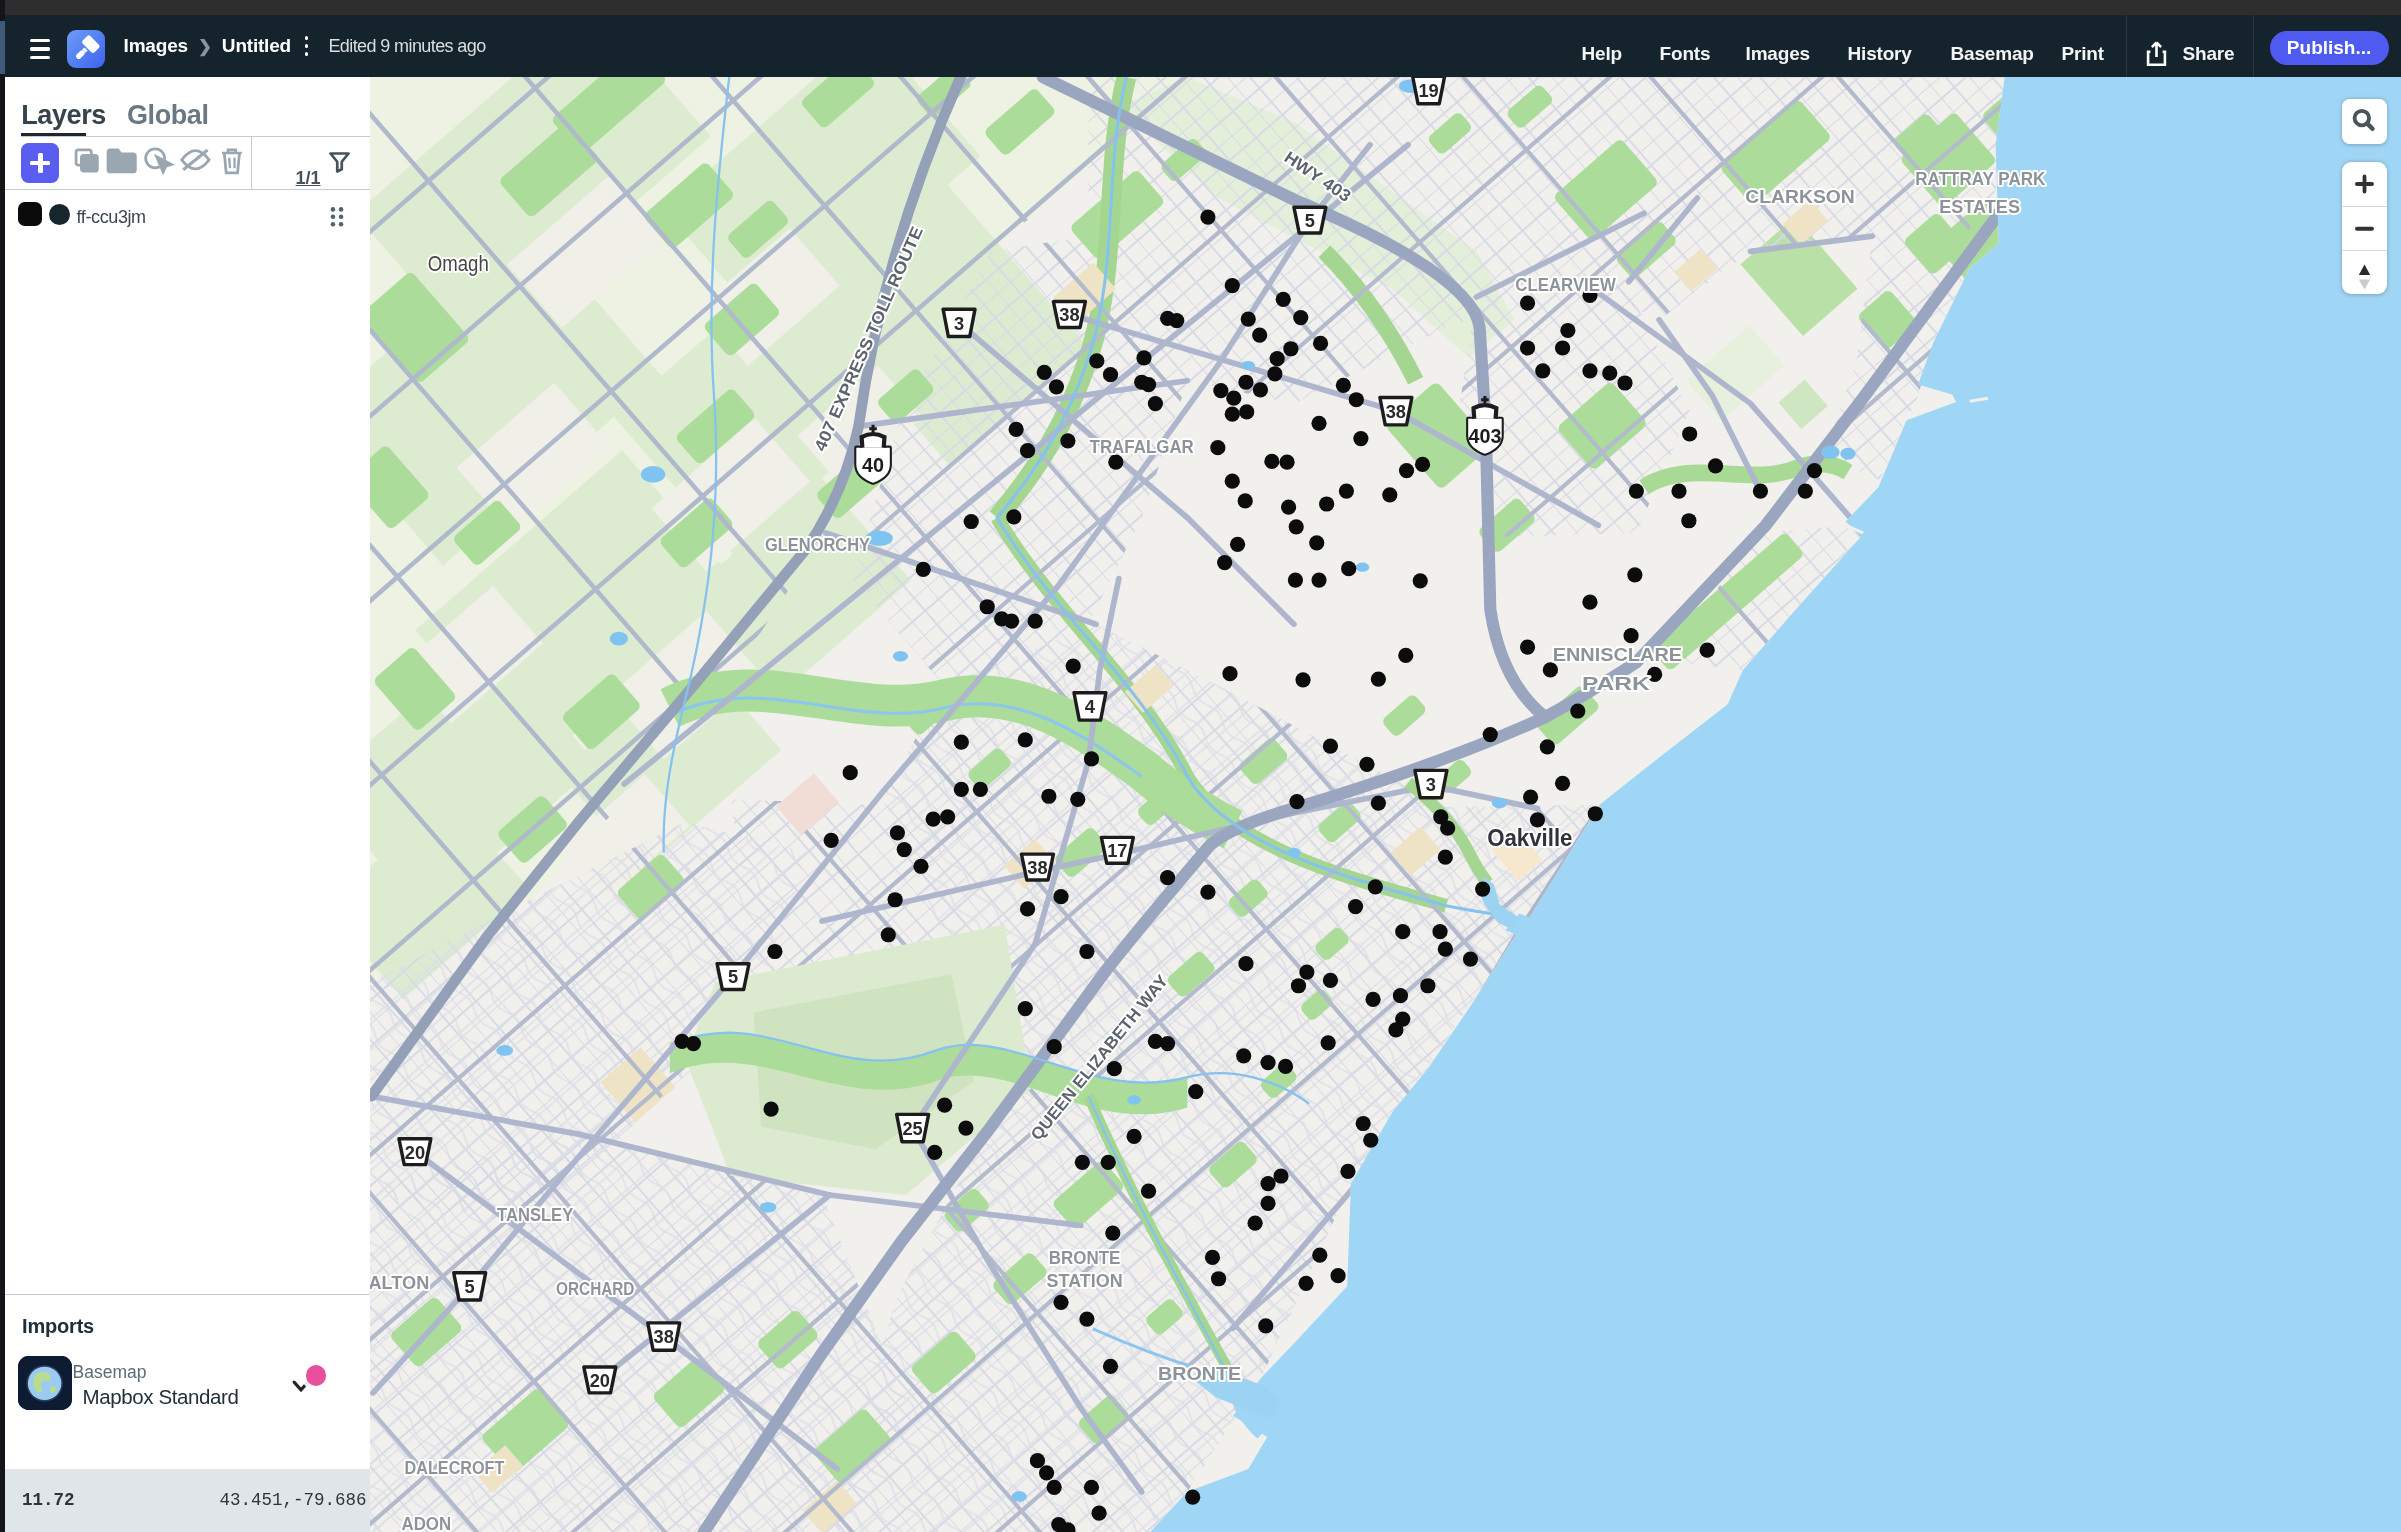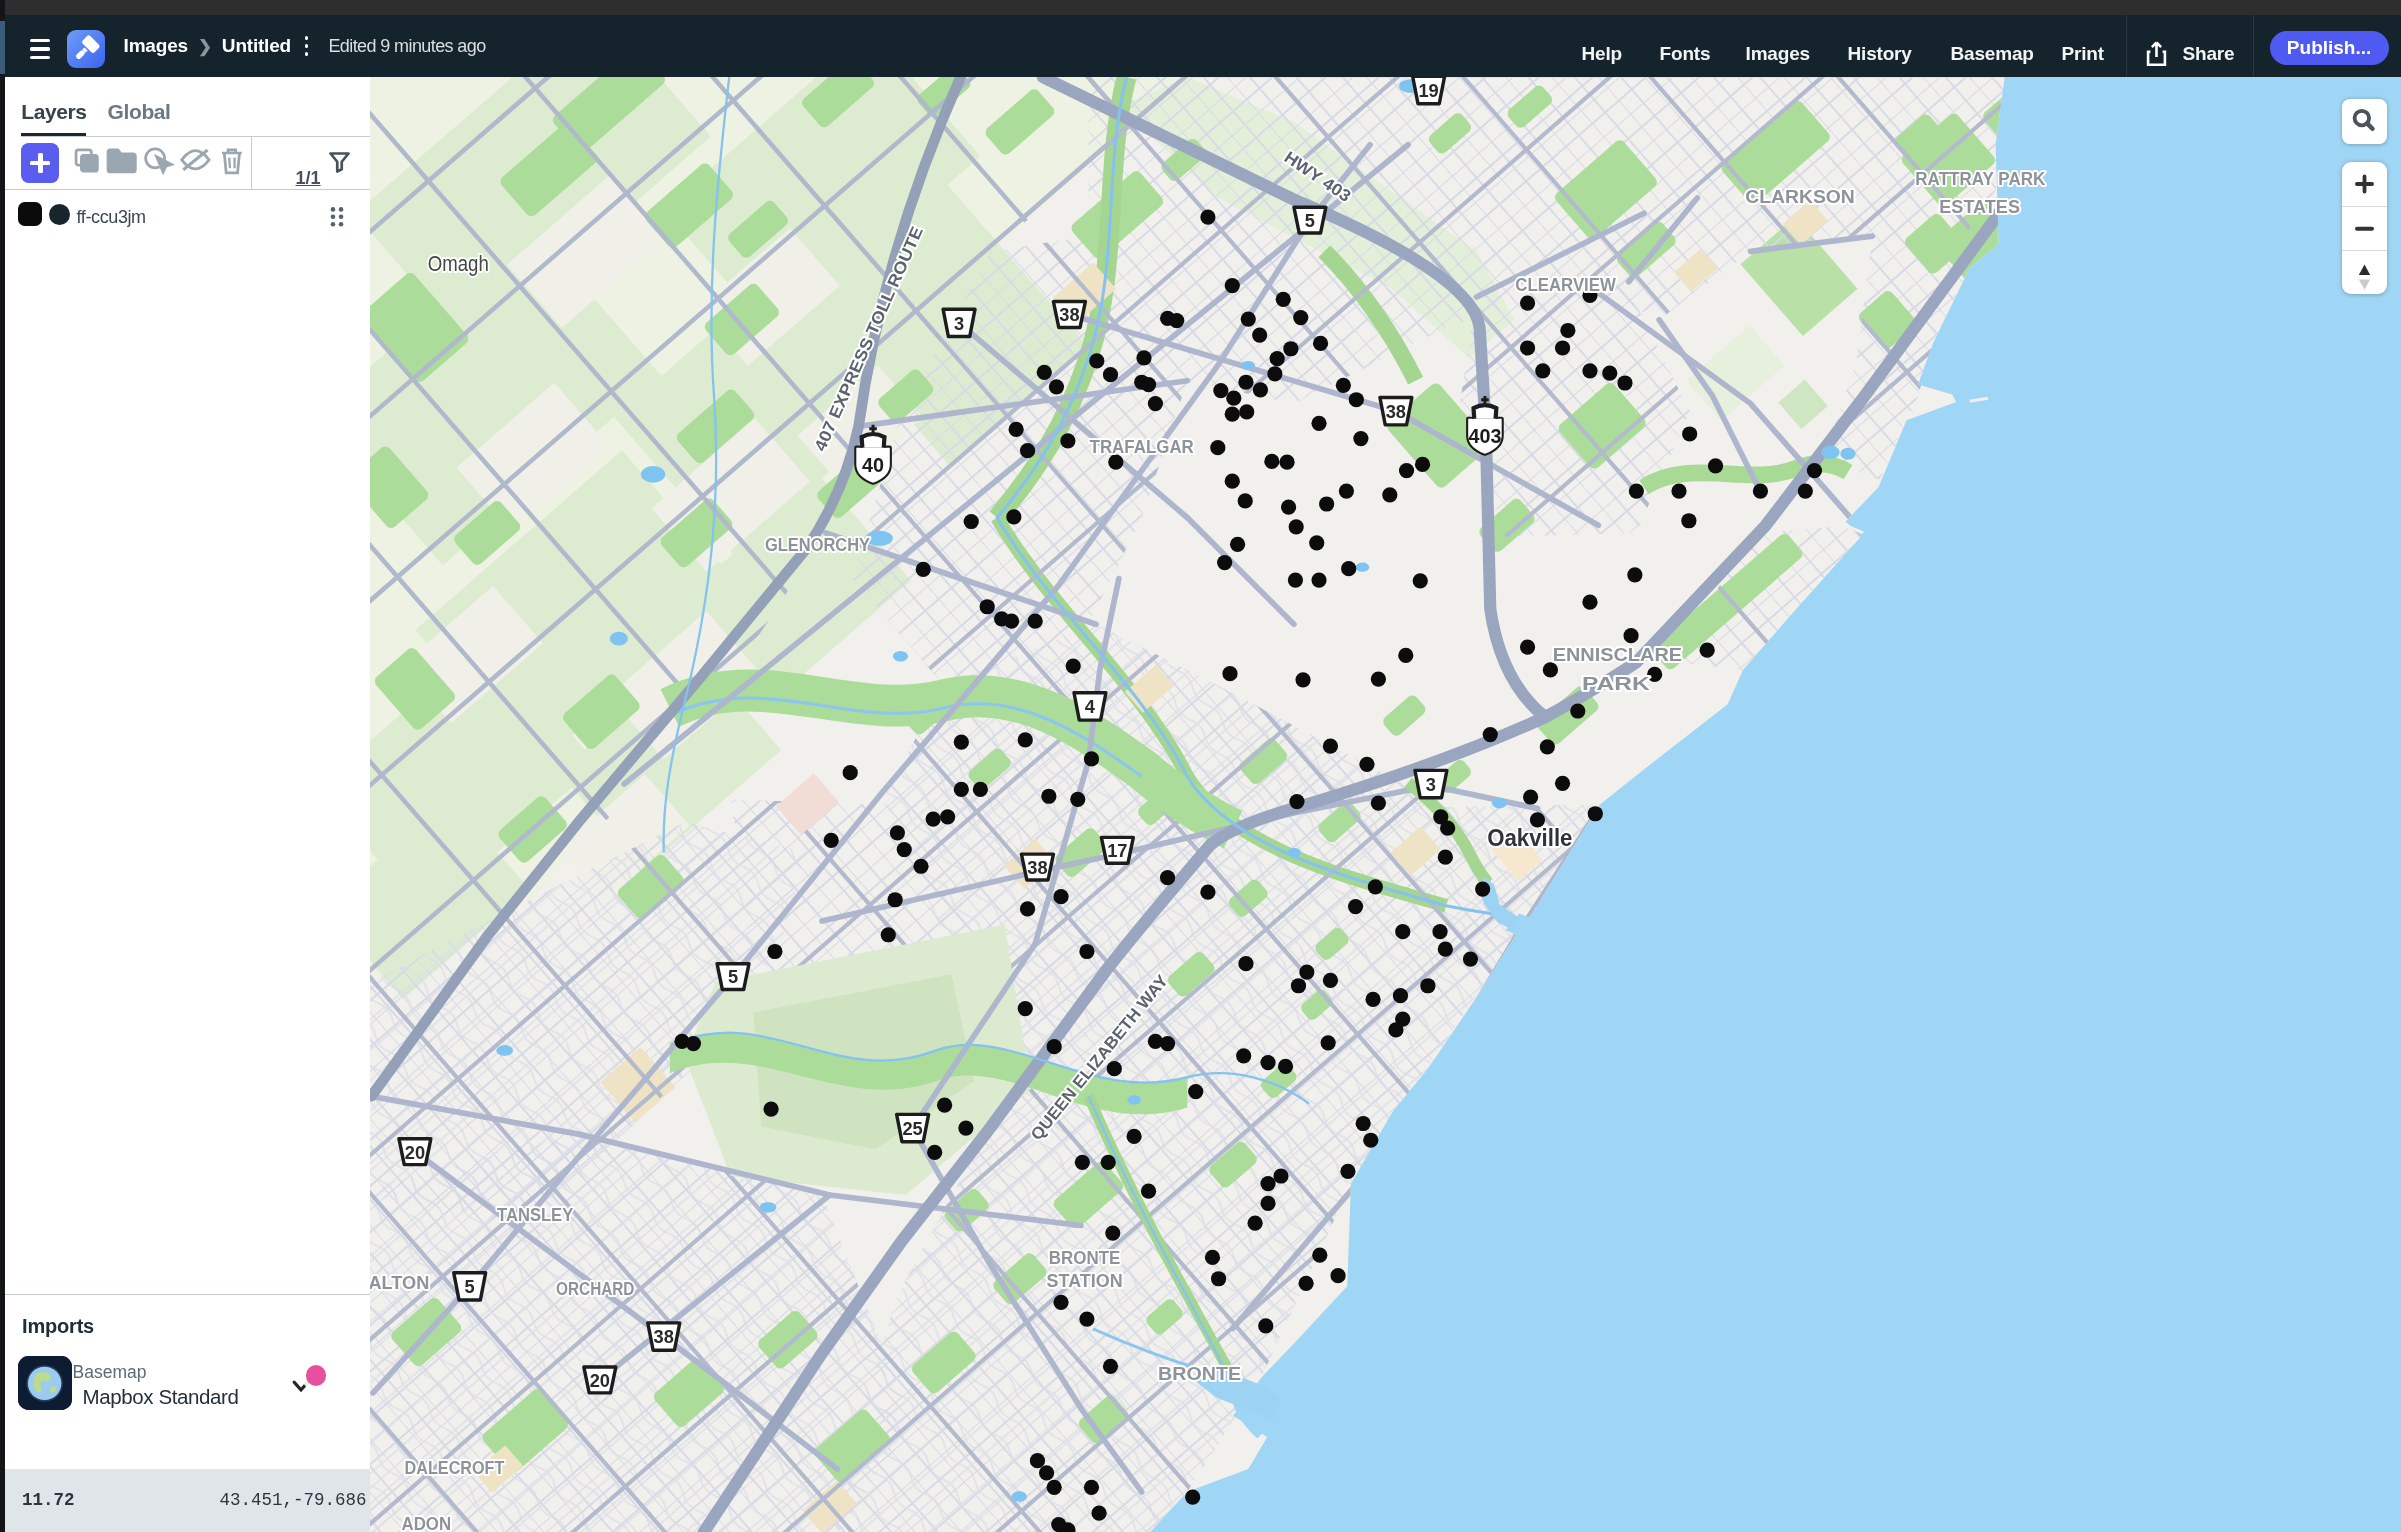--- a/index.html
+++ b/index.html
@@ -18,21 +18,21 @@
 #breadcrumb .s { font-weight:bold; font-size:19px; letter-spacing:-0.2px; color:#fff; }
 #breadcrumb .chev { color:#8a959c; font-size:16.7px; margin:0 10px; font-weight:bold; }
 #dots3 { margin-left:13.7px; display:flex; flex-direction:column; gap:4.6px; }
 #dots3 div { width:3.8px; height:3.8px; border-radius:50%; background:#fff; }
 #edited { margin-left:20px; font-size:18px; letter-spacing:-0.6px; font-weight:normal; color:#d9dee1; }
 #publish { position:absolute; left:2265px; top:16px; width:119px; height:34px; background:#4f5bf0; border-radius:18px;
   display:flex; align-items:center; justify-content:center; font-weight:bold; font-size:19px; color:#fff; }
 .navdiv { position:absolute; top:0; width:0.8px; height:62px; background:#2b3840; }
 
 #sidebar { position:absolute; left:4.6px; top:77px; width:365px; height:1456px; background:#ffffff; z-index:50; }
-#tabs { position:absolute; left:16.7px; top:23px; font-weight:bold; font-size:21px; letter-spacing:-0.4px; }
+#tabs { position:absolute; left:16.7px; top:23px; font-weight:bold; font-size:27px; letter-spacing:-0.4px; }
 #tabs .t1 { color:#36424c; margin-right:21px; }
 #tabs .t2 { color:#6a7884; }
 #tabline { position:absolute; left:16.7px; top:56px; width:65px; height:3px; background:#20262b; }
 #tabrule { position:absolute; left:16.7px; top:59px; width:349px; height:0.8px; background:#c3ccd2; }
 #toolbar { position:absolute; left:0; top:59px; width:100%; height:53px; }
 #plusbtn { position:absolute; left:16.7px; top:6.8px; width:38px; height:40px; background:#5a5ef0; border-radius:7.6px; }
 #plusbtn:before { content:''; position:absolute; left:9px; top:18px; width:20px; height:4.6px; background:#fff; border-radius:1.5px; }
 #plusbtn:after { content:''; position:absolute; left:16.7px; top:10.3px; width:4.6px; height:20px; background:#fff; border-radius:1.5px; }
 #vdiv { position:absolute; left:246px; top:0; width:0.8px; height:53px; background:#c3ccd2; }
 #cnt { position:absolute; right:49px; top:32px; font-weight:bold; font-size:18px; color:#47525c;text-decoration:underline; }

